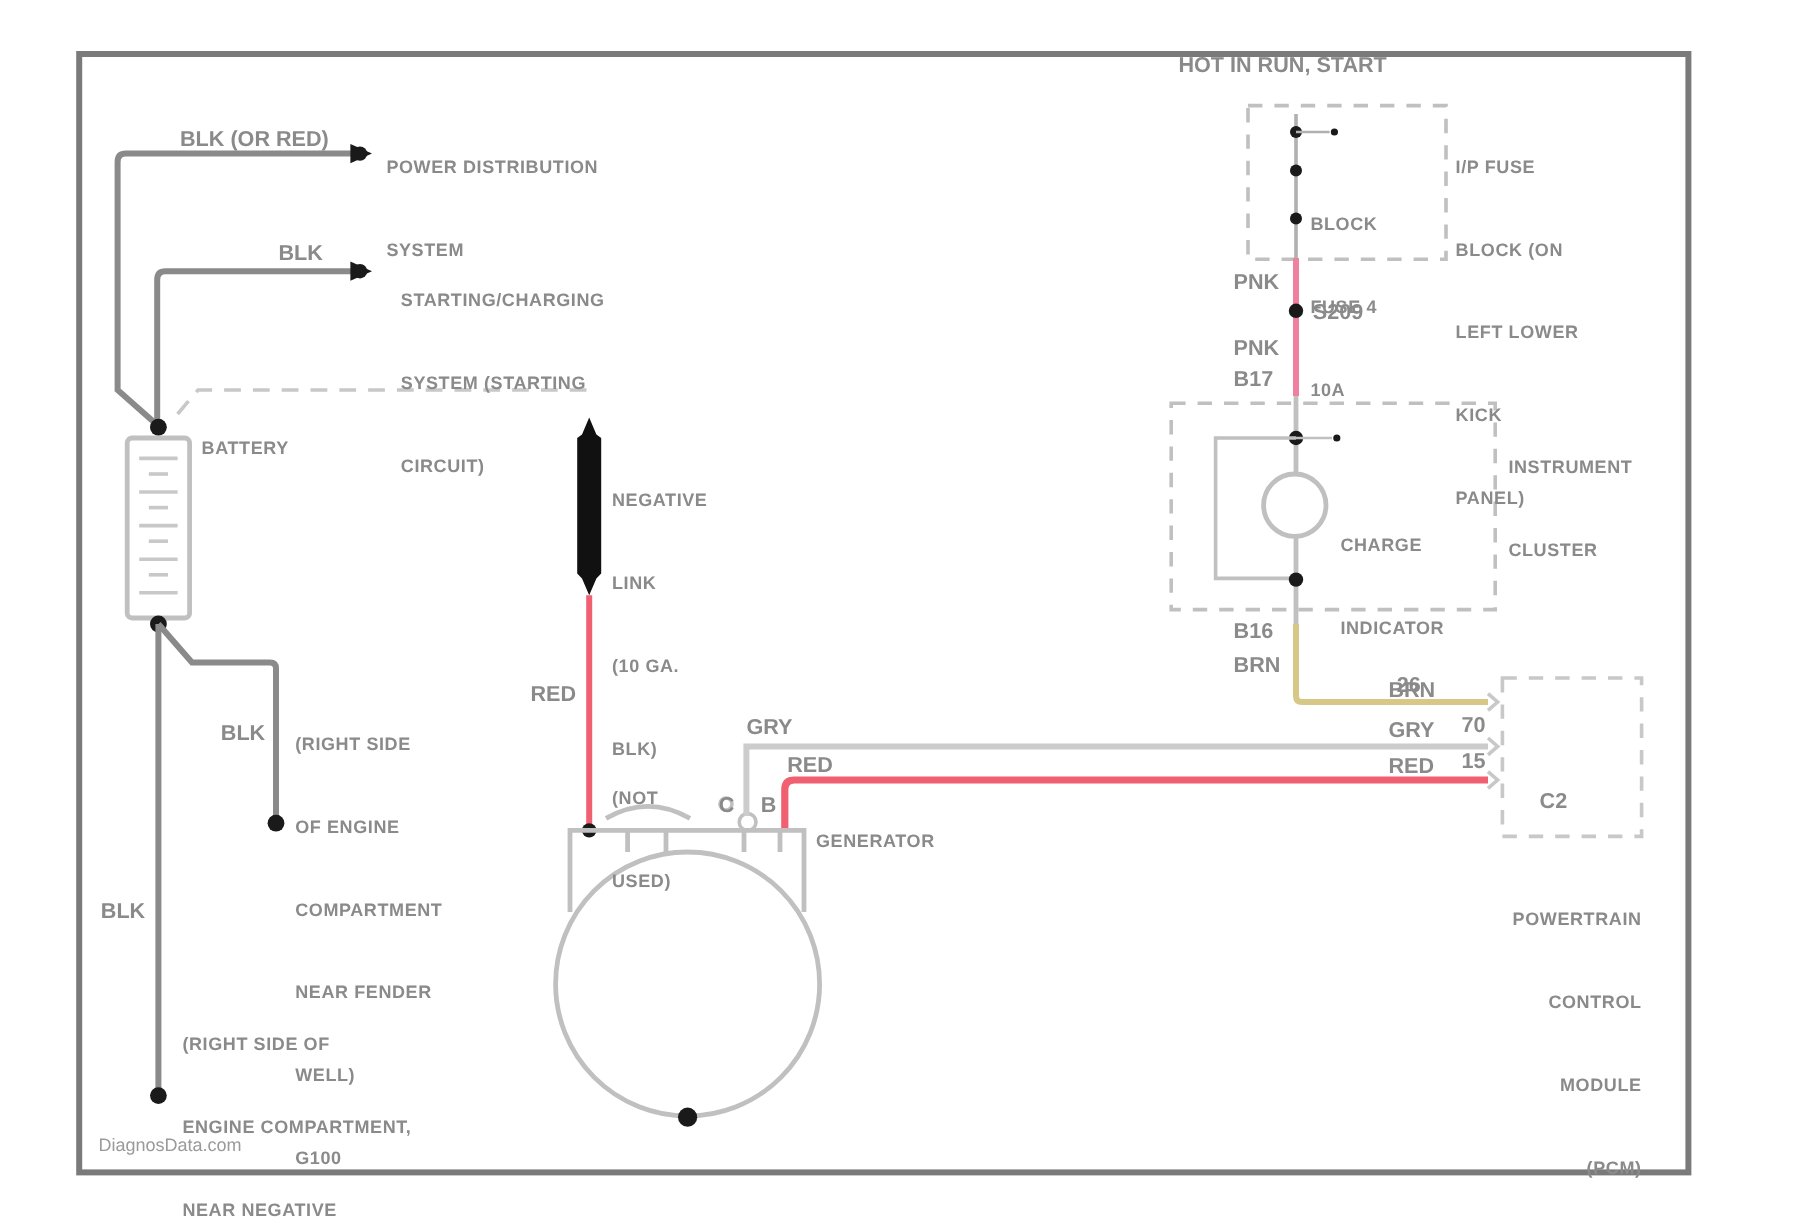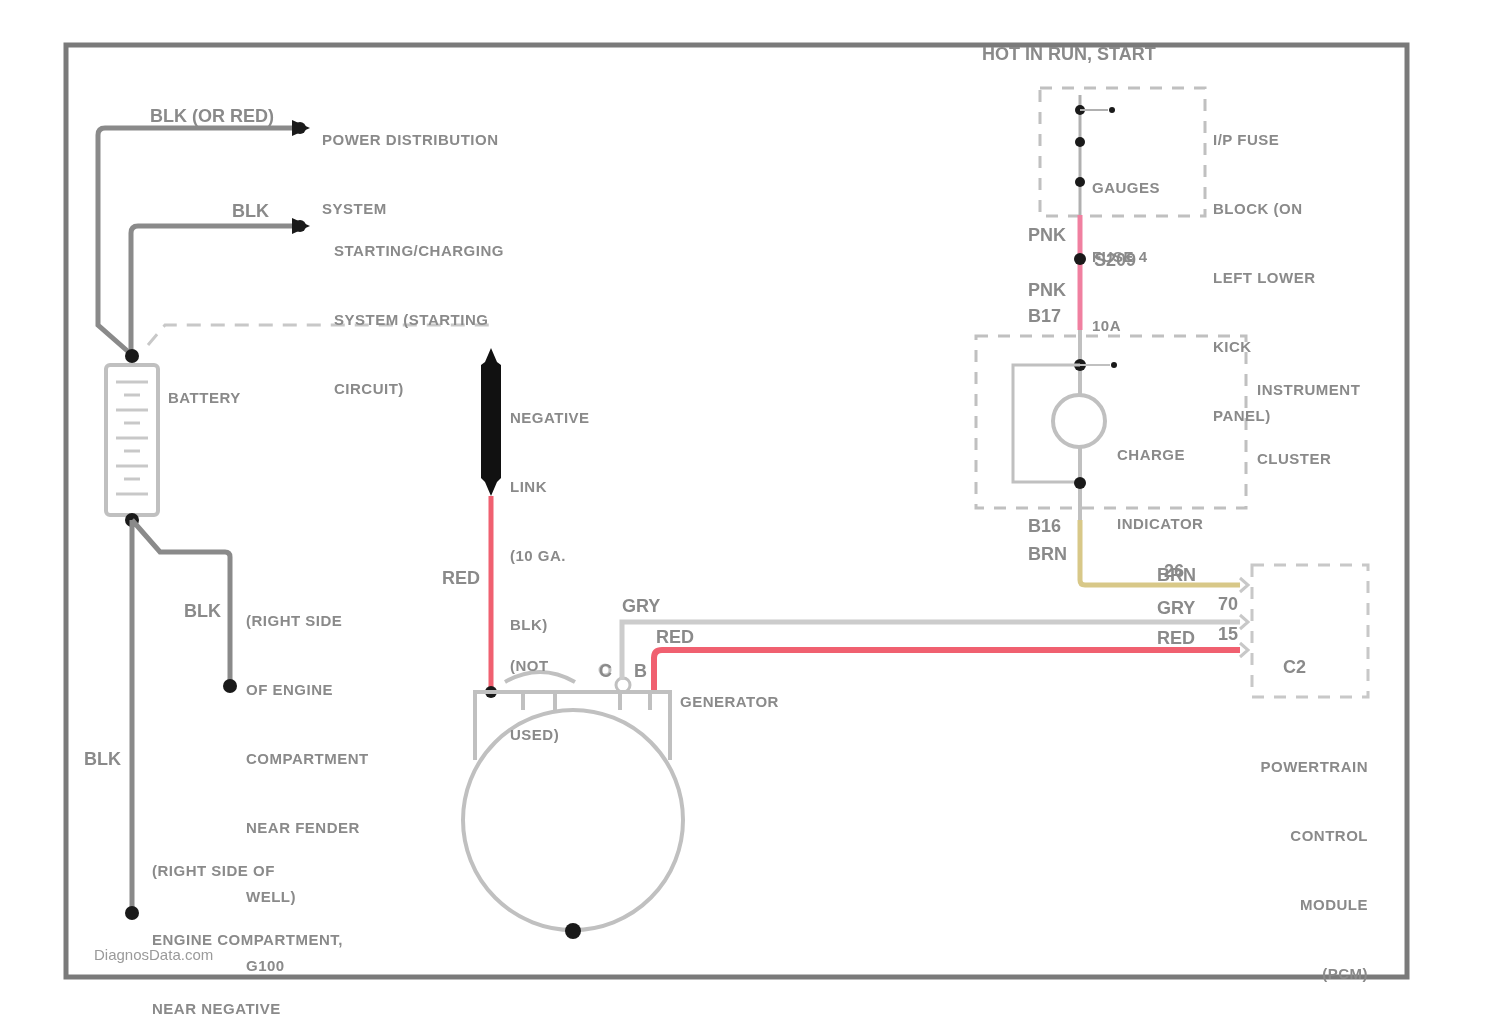--- a/index.html
+++ b/index.html
@@ -110,21 +110,21 @@
   <div>SYSTEM</div>
 </div>
 
 <div class="wire-lbl" style="left:232px;top:201px;">BLK</div>
 <div class="lbl" style="left:322px;top:193px;margin-left:12px;">
   <div>STARTING/CHARGING</div>
   <div>SYSTEM (STARTING</div>
   <div>CIRCUIT)</div>
 </div>
 
-<div class="lbl" style="left:168px;top:362px;margin-top:24px;">BATTERY</div>
+<div class="lbl" style="left:168px;top:362px;">BATTERY</div>
 
 <div class="lbl" style="left:510px;top:360px;">
   <div>NEGATIVE</div>
   <div>LINK</div>
   <div>(10 GA.</div>
   <div>BLK)</div>
 </div>
 <div class="wire-lbl" style="left:442px;top:568px;">RED</div>
 
 <div class="wire-lbl" style="left:184px;top:601px;">BLK</div>
@@ -157,21 +157,21 @@
 <div class="lbl" style="left:680px;top:690px;">GENERATOR</div>
 
 <div class="lbl" style="left:1213px;top:82px;">
   <div>I/P FUSE</div>
   <div>BLOCK (ON</div>
   <div>LEFT LOWER</div>
   <div>KICK</div>
   <div>PANEL)</div>
 </div>
 <div class="lbl" style="left:1092px;top:130px;">
-  <div>GAUGES</div>
+  <div>BLOCK</div>
   <div>FUSE 4</div>
   <div>10A</div>
 </div>
 
 <div class="wire-lbl" style="left:1028px;top:225px;">PNK</div>
 <div class="wire-lbl" style="left:1094px;top:250px;">S209</div>
 <div class="wire-lbl" style="left:1028px;top:280px;">PNK</div>
 <div class="wire-lbl" style="left:1028px;top:306px;">B17</div>
 
 <div class="lbl" style="left:1257px;top:332px;">
@@ -194,13 +194,13 @@
 <div class="wire-lbl" style="left:1218px;top:624px;">15</div>
 <div class="wire-lbl" style="left:1283px;top:657px;">C2</div>
 
 <div class="lbl" style="left:1228px;top:709px;text-align:right;width:140px;">
   <div>POWERTRAIN</div>
   <div>CONTROL</div>
   <div>MODULE</div>
   <div>(PCM)</div>
 </div>
 
-<div class="watermark" style="left:82px;top:946px;margin-left:12px;">DiagnosData.com</div>
+<div class="watermark" style="left:82px;top:946px;">DiagnosData.com</div>
 
 </body></html>

